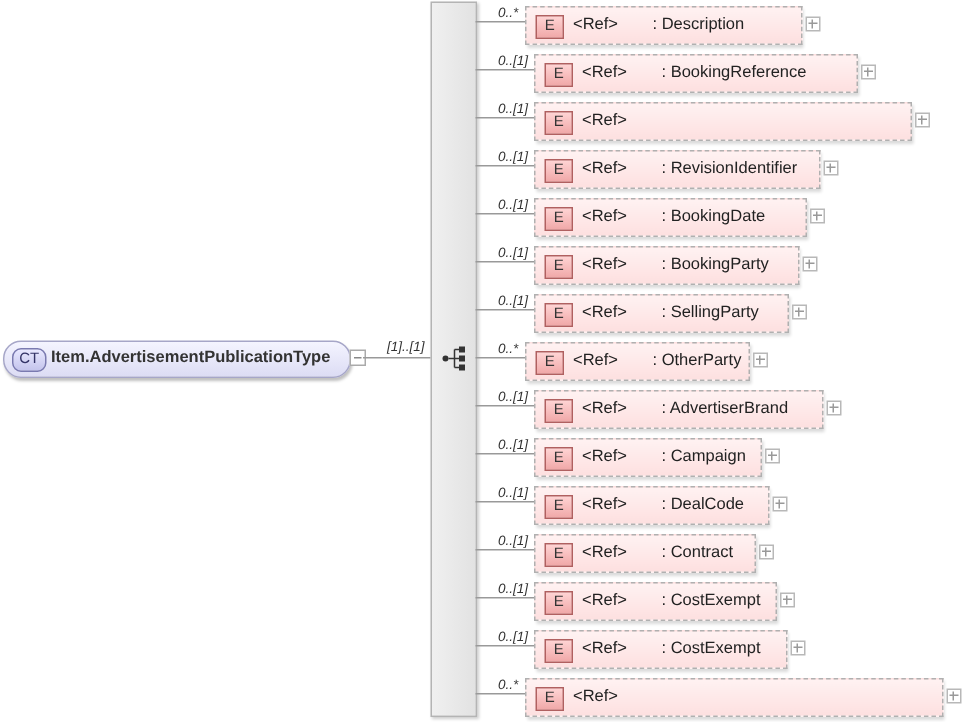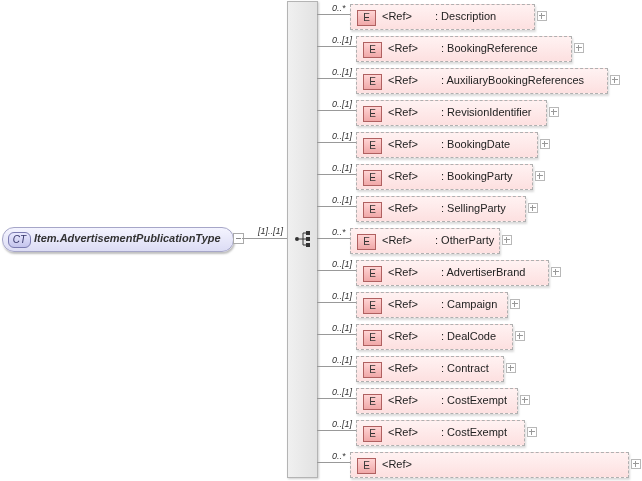--- a/index.html
+++ b/index.html
@@ -1,18 +1,18 @@
 <!DOCTYPE html>
 <html><head>
 <meta charset="utf-8">
 <style>
   html, body { margin:0; padding:0; background:#ffffff; }
   body { width:642px; height:481px; position:relative; overflow:hidden; font-family:"Liberation Sans", sans-serif; }
   .ct-node { position:absolute; left:2px; top:227px; width:230px; height:23px; border:1px solid #a6a6c8; border-radius:12px;
-    background:linear-gradient(#f4f4ff,#dcdcf4); box-shadow:1px 2px 2px rgba(0,0,0,0.25);font-style:italic; }
+    background:linear-gradient(#f4f4ff,#dcdcf4); box-shadow:1px 2px 2px rgba(0,0,0,0.25); }
   .ct-badge { position:absolute; left:5px; top:4px; width:21px; height:14px; border:1px solid #7a7ab0; border-radius:6px;
     background:linear-gradient(#e8e8ff,#c4c4ec); font-size:10px; line-height:14px; text-align:center; color:#333366; }
   .ct-label { position:absolute; left:31px; top:4px; font-size:11px; font-weight:bold; color:#333; white-space:nowrap; }
   .ct-toggle { position:absolute; left:233px; top:233px; width:9px; height:9px; border:1px solid #aaa; background:#fff; }
   .ct-toggle::after { content:""; position:absolute; left:2px; top:4px; width:5px; height:1px; background:#888; }
   .main-line { position:absolute; left:242px; top:238px; width:45px; height:1px; background:#999; }
   .main-card { position:absolute; left:258px; top:226px; font-size:9px; font-style:italic; color:#333; }
   .seq-bar { position:absolute; left:287px; top:1px; width:29px; height:475px; border:1px solid #b4b4b4;
     background:linear-gradient(90deg,#f0f0f0,#e2e2e2); box-shadow:1px 1px 2px rgba(0,0,0,0.2); }
   .seq-icon { position:absolute; left:294px; top:230px; width:18px; height:18px; }
@@ -67,21 +67,20 @@
       <span class="e-badge">E</span>
       <span class="e-ref">&lt;Ref&gt;</span>
       <span class="e-name">: BookingReference</span>
     </div>
     <div class="plus" style="top: 43px; left: 574px;"></div>
     <div class="row-line" style="top: 78px; width: 39px;"></div>
     <div class="card" style="top: 67px; left: 332px;">0..[1]</div>
     <div class="elem" style="top: 68px; left: 356px; width: 250px;">
       <span class="e-badge">E</span>
       <span class="e-ref">&lt;Ref&gt;</span>
-      <span class="e-name">: AuxiliaryBookingReferences</span>
     </div>
     <div class="plus" style="top: 75px; left: 610px;"></div>
     <div class="row-line" style="top: 110px; width: 39px;"></div>
     <div class="card" style="top: 99px; left: 332px;">0..[1]</div>
     <div class="elem" style="top: 100px; left: 356px; width: 189px;">
       <span class="e-badge">E</span>
       <span class="e-ref">&lt;Ref&gt;</span>
       <span class="e-name">: RevisionIdentifier</span>
     </div>
     <div class="plus" style="top: 107px; left: 549px;"></div>

